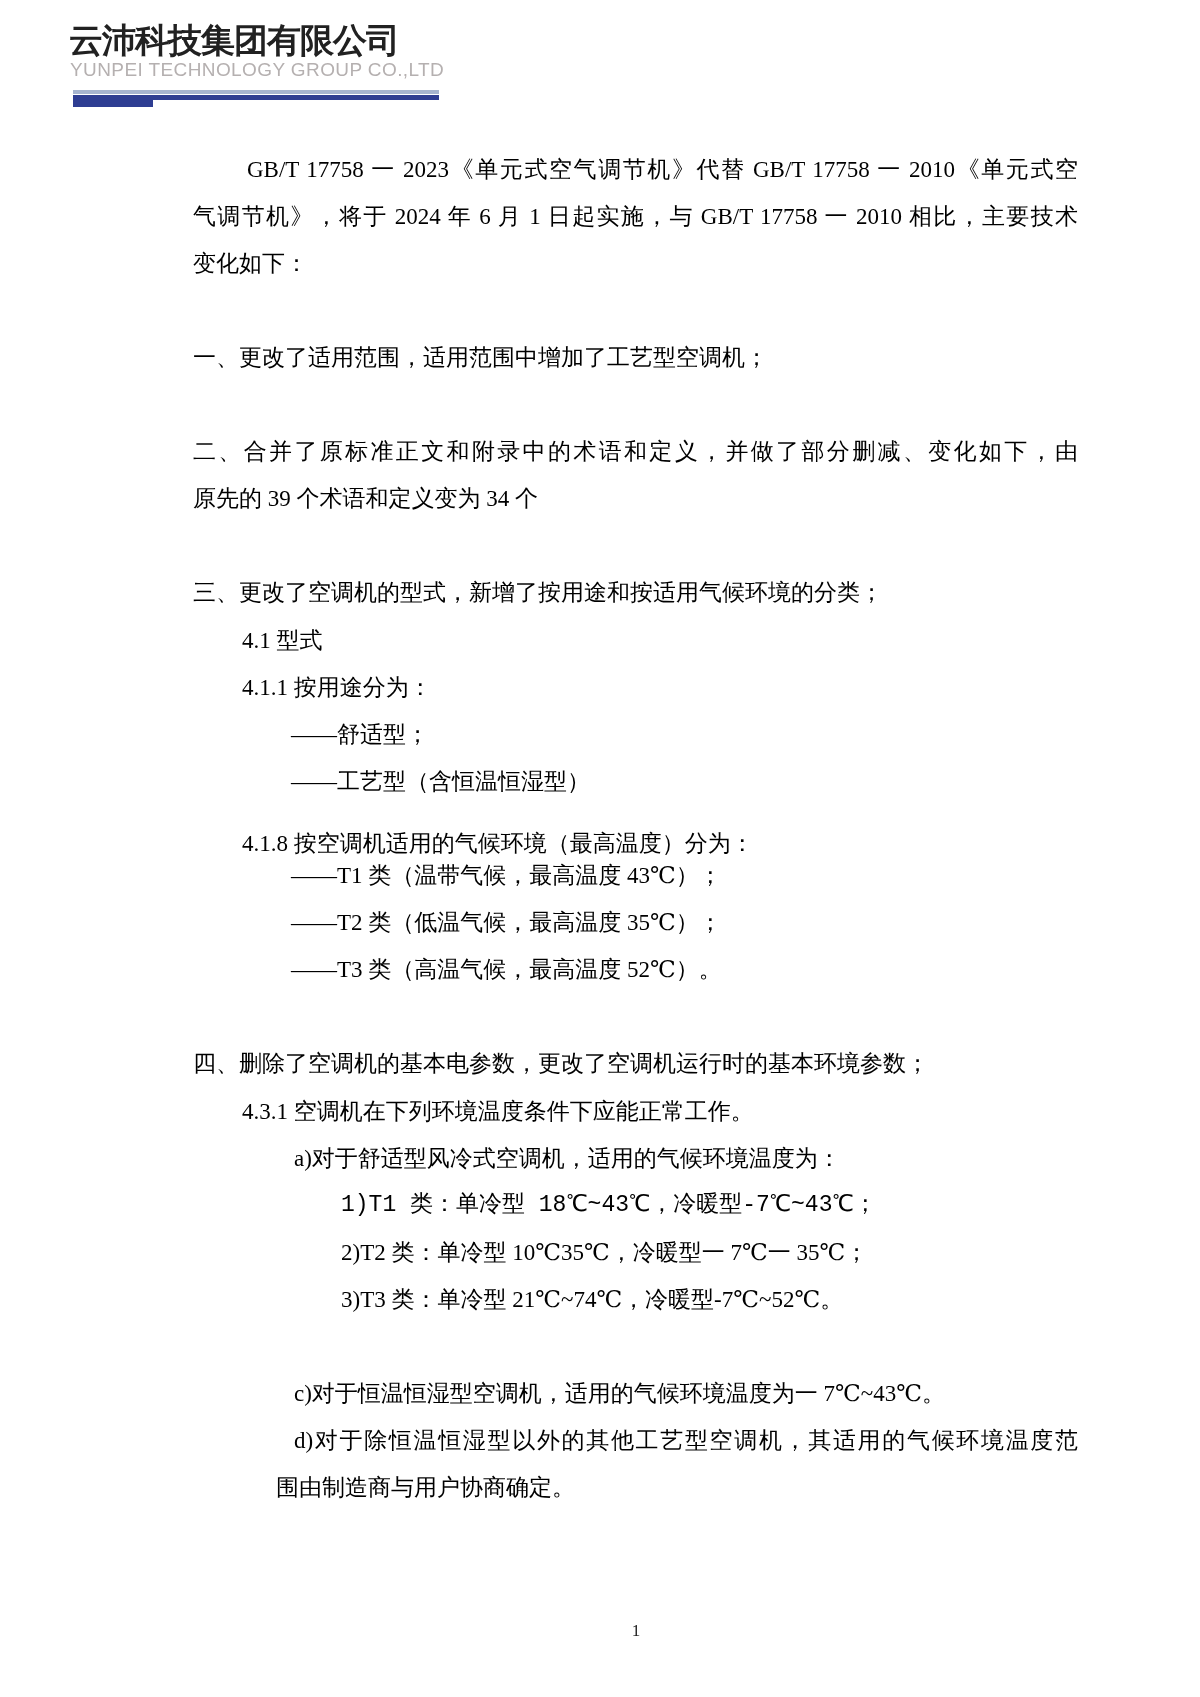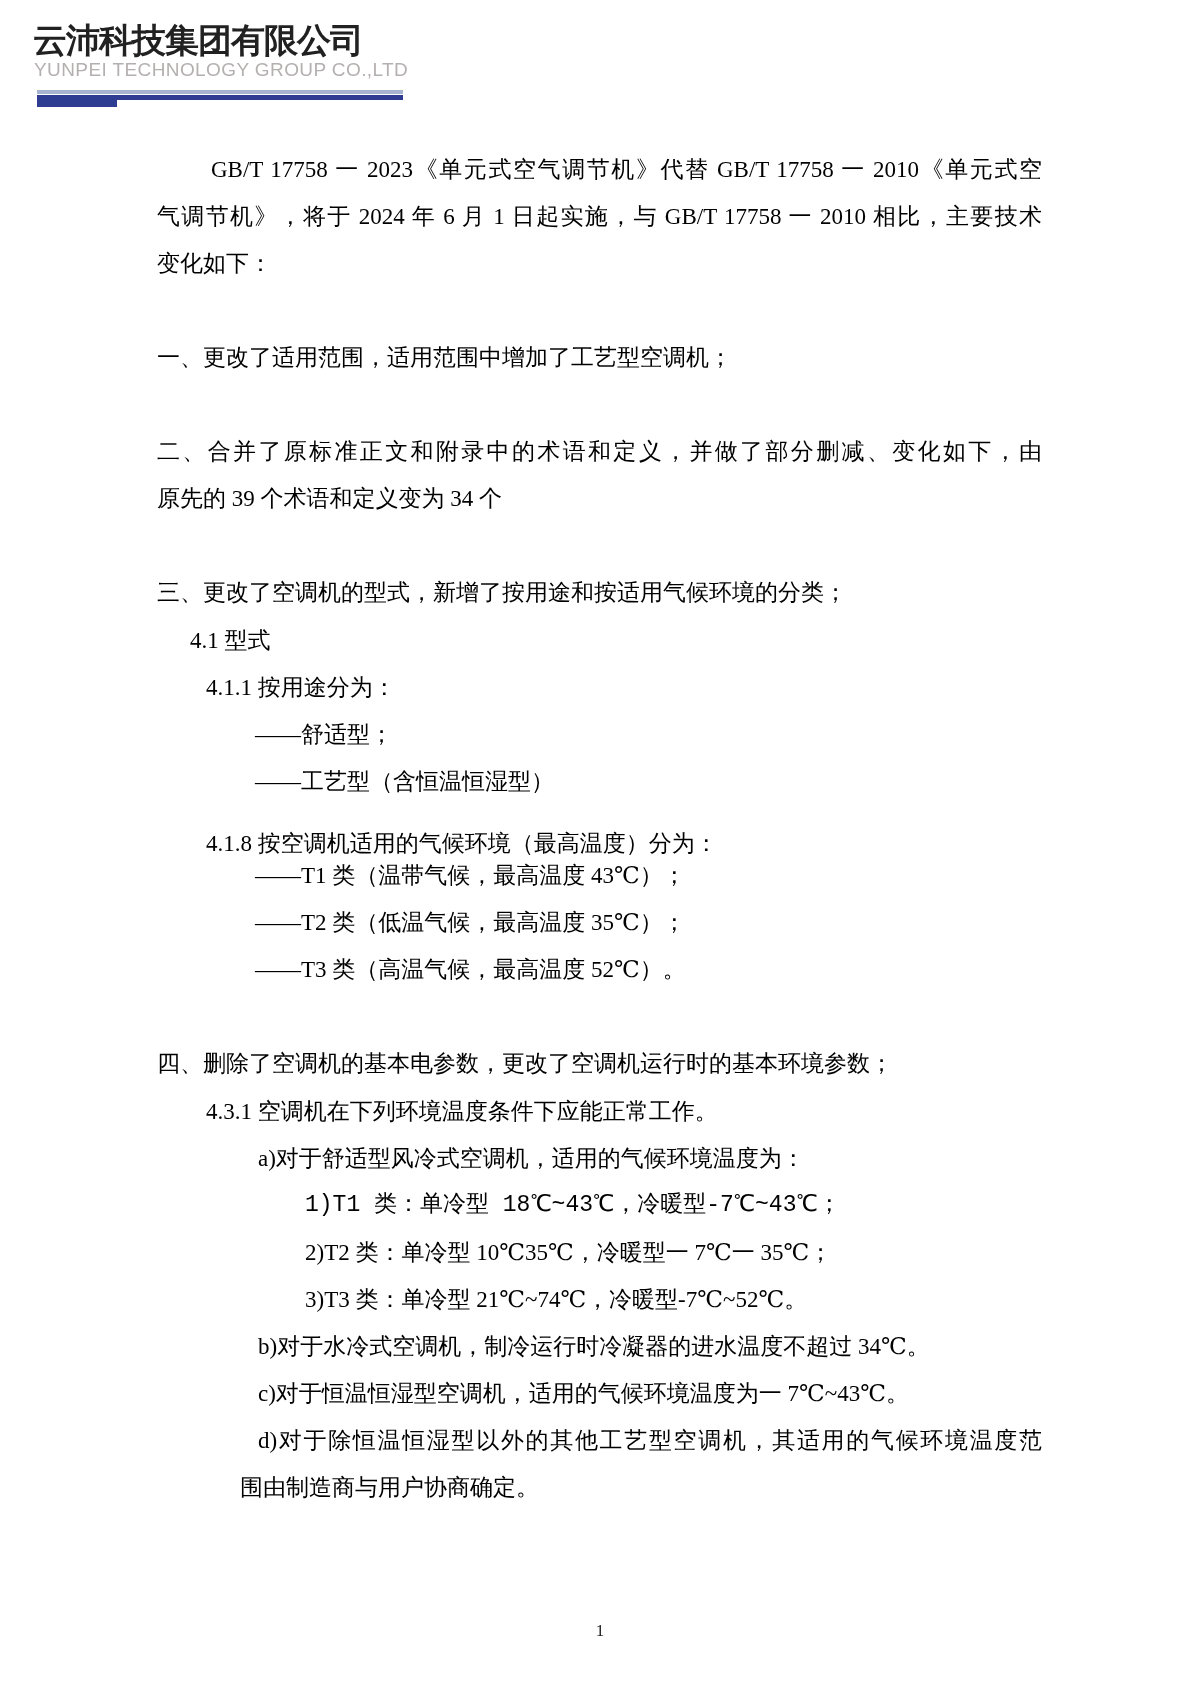--- a/index.html
+++ b/index.html
@@ -3,20 +3,21 @@
 <meta charset="utf-8">
 <style>
   html,body{margin:0;padding:0;background:#ffffff;}
   .page{
     position:relative;
     width:1092px;
     height:1697px;
     background:#ffffff;
     overflow:hidden;
     font-family:"Liberation Serif","DejaVu Serif",serif;
+    margin-left:36px;
   }
   
   .logo-cn{
     position:absolute;
     left:33px; top:18px;
     font-family:"Liberation Sans","DejaVu Sans",sans-serif;
     font-weight:bold;
     font-size:34px;
     letter-spacing:-1px;
     color:#212121;
@@ -88,35 +89,34 @@
   <div class="ln fill" style="top:146px;left:211px;width:831px;">GB/T 17758 一 2023《单元式空气调节机》代替 GB/T 17758 一 2010《单元式空</div>
   <div class="ln fill" style="top:193px;left:157px;width:885px;">气调节机》，将于 2024 年 6 月 1 日起实施，与 GB/T 17758 一 2010 相比，主要技术</div>
   <div class="ln" style="top:240px;left:157px;">变化如下：</div>
 
   <div class="ln" style="top:334px;left:157px;">一、更改了适用范围，适用范围中增加了工艺型空调机；</div>
 
   <div class="ln fill" style="top:428px;left:157px;width:885px;">二、合并了原标准正文和附录中的术语和定义，并做了部分删减、变化如下，由</div>
   <div class="ln" style="top:475px;left:157px;">原先的 39 个术语和定义变为 34 个</div>
 
   <div class="ln" style="top:569px;left:157px;">三、更改了空调机的型式，新增了按用途和按适用气候环境的分类；</div>
-  <div class="ln" style="top:617px;left:190px;">4.1 型式</div>
+  <div class="ln" style="top:617px;left:206px;">4.1 型式</div>
   <div class="ln" style="top:664px;left:206px;">4.1.1 按用途分为：</div>
   <div class="ln" style="top:711px;left:255px;">——舒适型；</div>
   <div class="ln" style="top:758px;left:255px;">——工艺型（含恒温恒湿型）</div>
   <div class="ln" style="top:820px;left:206px;">4.1.8 按空调机适用的气候环境（最高温度）分为：</div>
   <div class="ln" style="top:852px;left:255px;">——T1 类（温带气候，最高温度 43℃）；</div>
   <div class="ln" style="top:899px;left:255px;text-align:center;">——T2 类（低温气候，最高温度 35℃）；</div>
   <div class="ln" style="top:946px;left:255px;">——T3 类（高温气候，最高温度 52℃）。</div>
 
   <div class="ln" style="top:1040px;left:157px;">四、删除了空调机的基本电参数，更改了空调机运行时的基本环境参数；</div>
   <div class="ln" style="top:1088px;left:206px;">4.3.1 空调机在下列环境温度条件下应能正常工作。</div>
   <div class="ln" style="top:1135px;left:258px;">a)对于舒适型风冷式空调机，适用的气候环境温度为：</div>
   <div class="ln" style="top:1182px;left:305px;font-family:Liberation Mono, monospace;">1)T1 类：单冷型 18℃~43℃，冷暖型-7℃~43℃；</div>
   <div class="ln" style="top:1229px;left:305px;text-align:right;">2)T2 类：单冷型 10℃35℃，冷暖型一 7℃一 35℃；</div>
   <div class="ln" style="top:1276px;left:305px;">3)T3 类：单冷型 21℃~74℃，冷暖型-7℃~52℃。</div>
-  <div class="ln" style="top:1323px;left:258px;">b)对于水冷式空调机，制冷运行时冷凝器的进水温度不超过 34℃。</div>
   <div class="ln" style="top:1370px;left:258px;">c)对于恒温恒湿型空调机，适用的气候环境温度为一 7℃~43℃。</div>
   <div class="ln" style="top:1464px;left:240px;">围由制造商与用户协商确定。</div>
   <div class="ln fill" style="top:1417px;left:258px;width:784px;">d)对于除恒温恒湿型以外的其他工艺型空调机，其适用的气候环境温度范</div>
 
   <div class="page-num">1</div>
 
 </div>
 
 </body></html>

